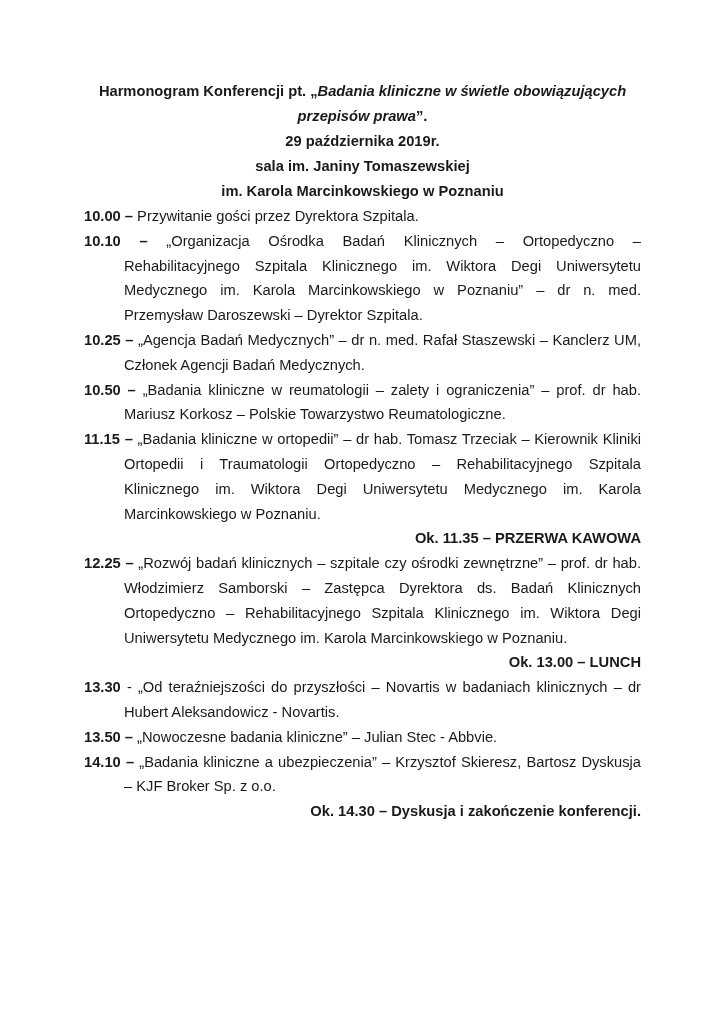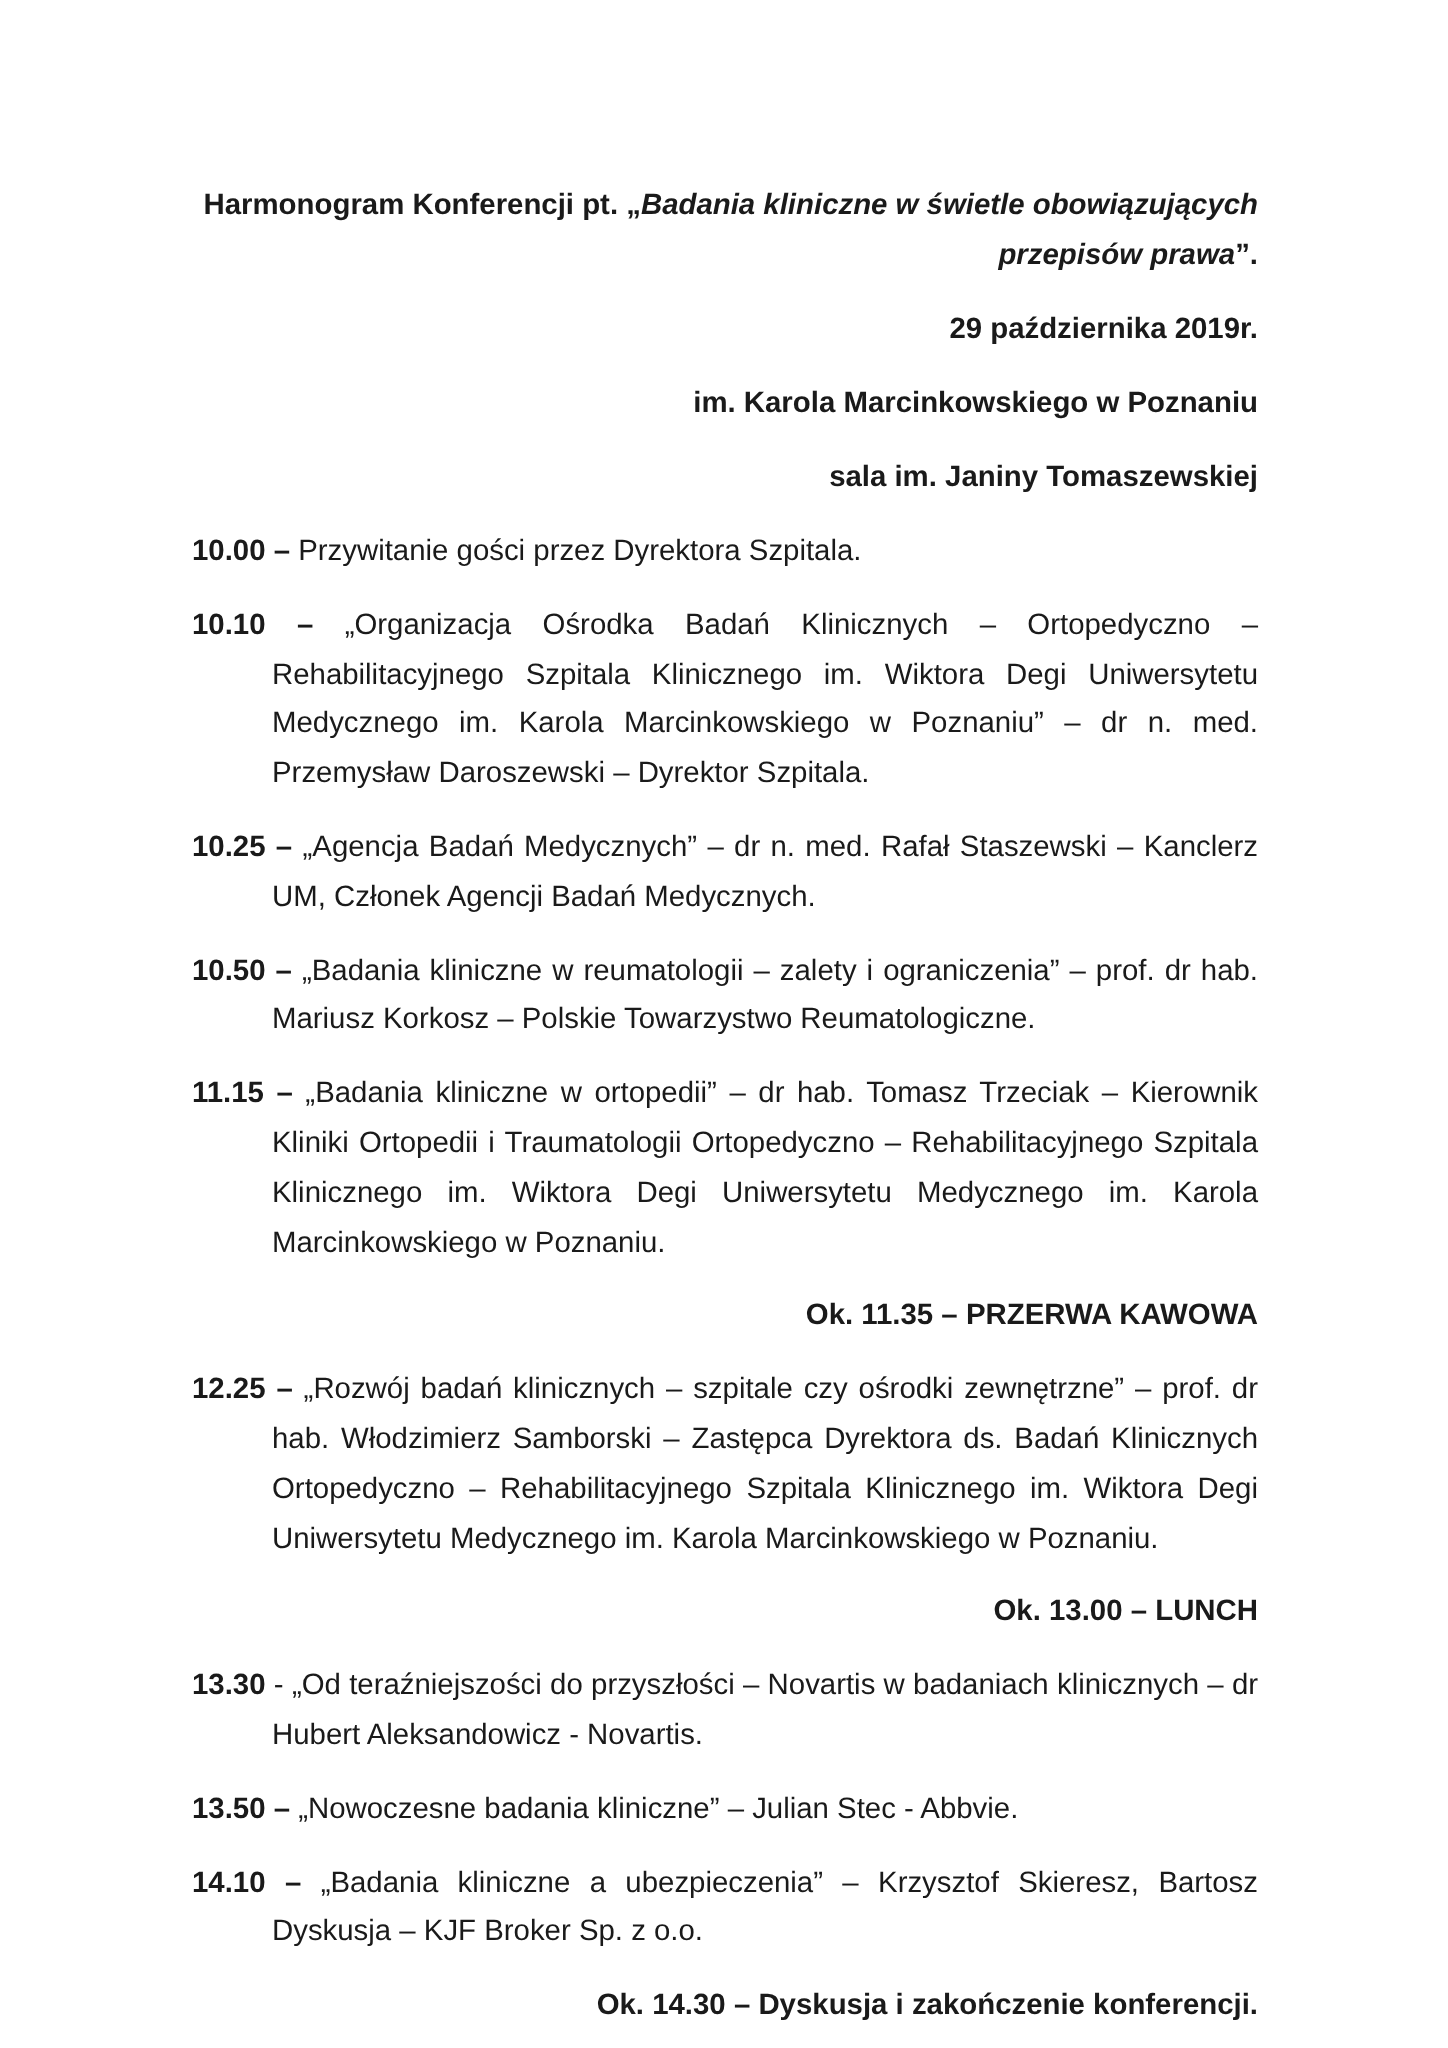--- a/index.html
+++ b/index.html
@@ -16,31 +16,31 @@
     -webkit-font-smoothing: antialiased;
   }
   .page {
     box-sizing: border-box;
     width: 724px;
     height: 1024px;
     padding: 79px 83px 0 84px;
     background: #ffffff;
   }
   .hdr p {
-    margin: 12px;
-    text-align: right;
+    margin: 0;
+    text-align: center;
     font-weight: bold;
     font-size: 14.7px;
     line-height: 25px;
   }
   .hdr .quoted {
     font-style: italic;
   }
   .items p {
-    margin: 12px;
+    margin: 0;
     font-size: 14.7px;
     line-height: 24.8px;
     text-align: justify;
     padding-left: 40px;
     text-indent: -40px;
   }
   .items p .lead {
     font-weight: bold;
   }
   .items p.break-line {
@@ -49,22 +49,22 @@
   }
 </style>
 </head>
 <body>
 
 <div class="page">
 
   <header class="hdr">
     <p><span>Harmonogram Konferencji pt. „</span><span class="quoted">Badania kliniczne w świetle obowiązujących przepisów prawa</span><span>”.</span></p>
     <p>29 października 2019r.</p>
+    <p>sala im. Janiny Tomaszewskiej</p>
     <p>im. Karola Marcinkowskiego w Poznaniu</p>
-    <p>sala im. Janiny Tomaszewskiej</p>
   </header>
 
   <main class="items">
 
     <p><span class="lead">10.00</span><span class="lead"> – </span><span>Przywitanie gości przez Dyrektora Szpitala.</span></p>
 
     <p><span class="lead">10.10</span><span class="lead"> – </span><span>„Organizacja Ośrodka Badań Klinicznych – Ortopedyczno – Rehabilitacyjnego Szpitala Klinicznego im. Wiktora Degi Uniwersytetu Medycznego im. Karola Marcinkowskiego w Poznaniu” – dr n. med. Przemysław Daroszewski – Dyrektor Szpitala.</span></p>
 
     <p><span class="lead">10.25</span><span class="lead"> – </span><span>„Agencja Badań Medycznych” – dr n. med. Rafał Staszewski – Kanclerz UM, Członek Agencji Badań Medycznych.</span></p>
 

